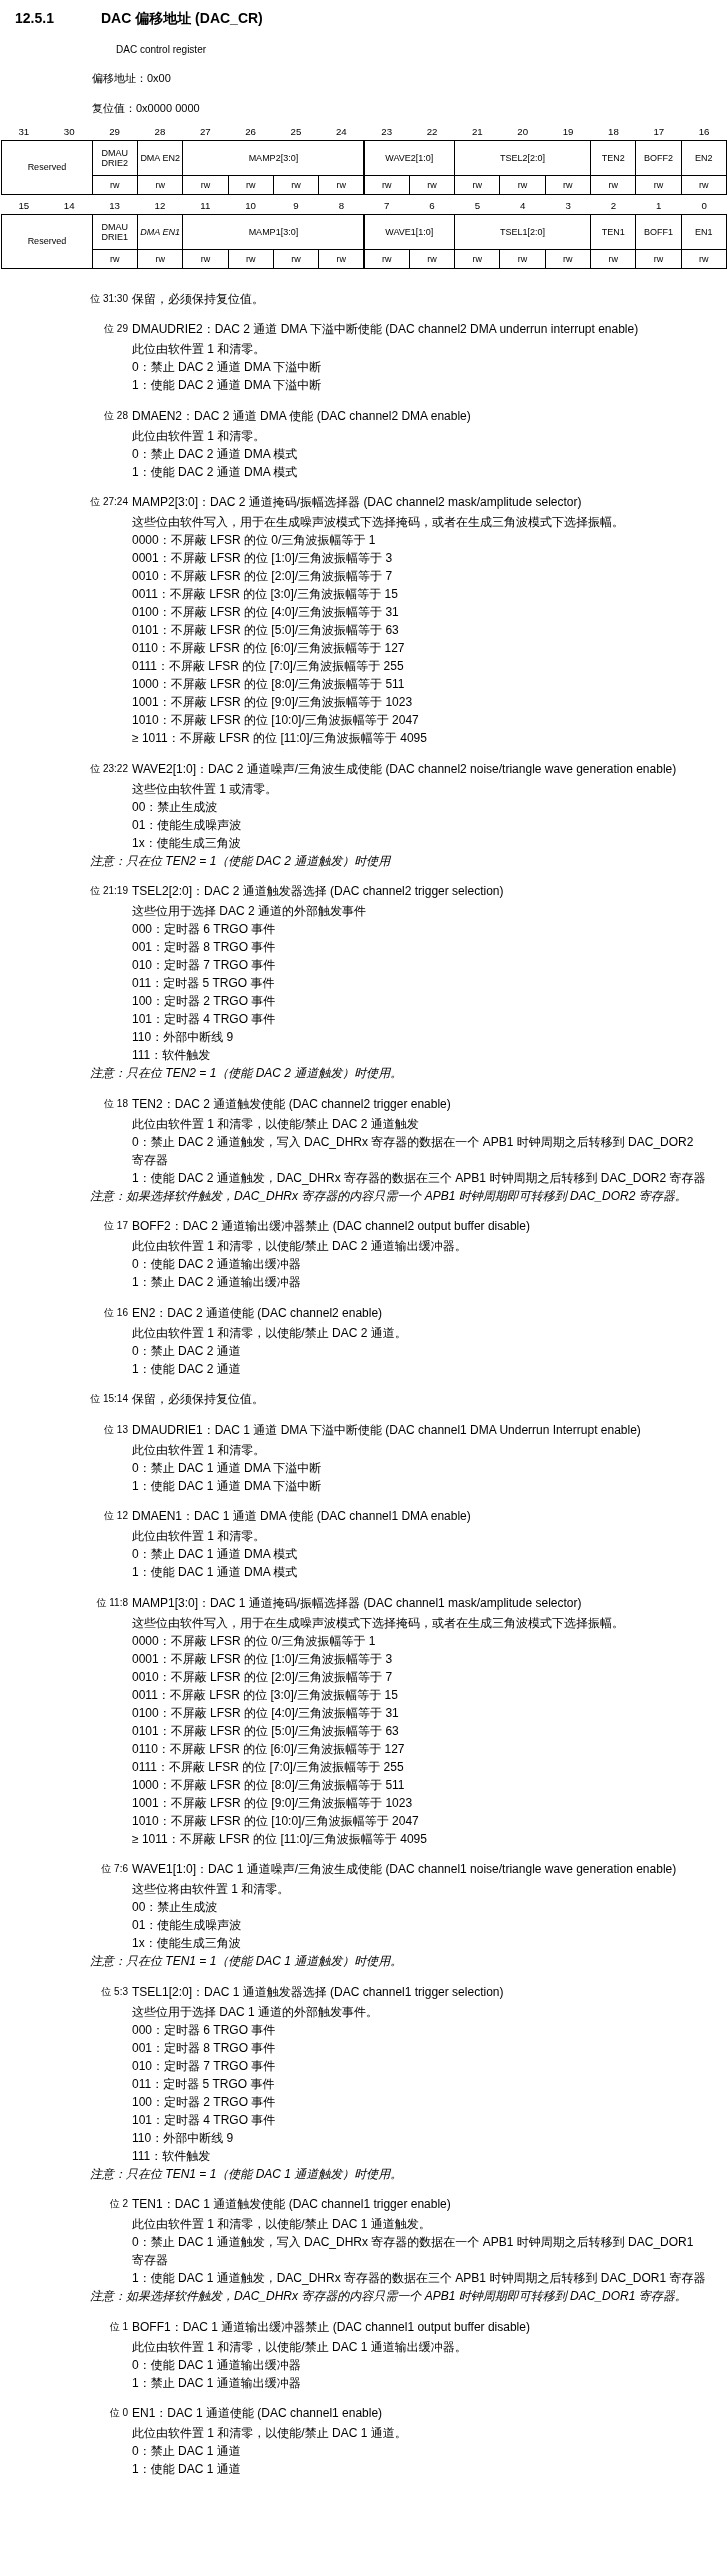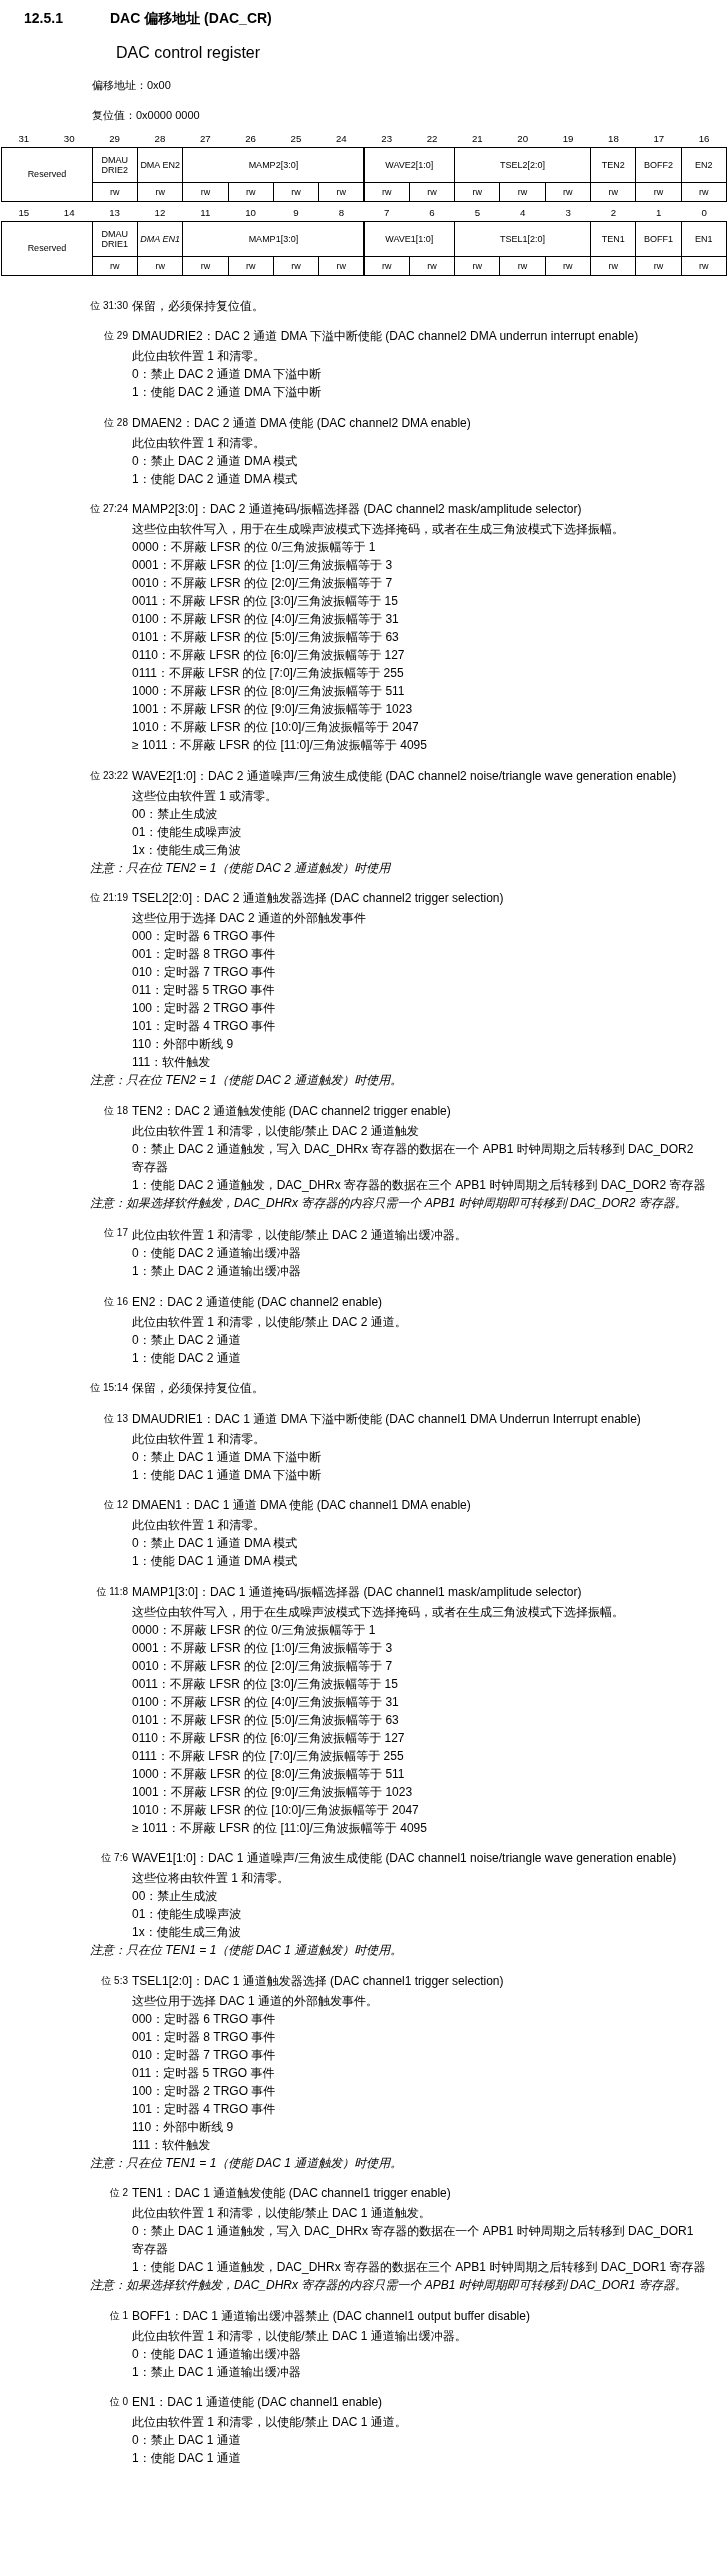--- a/index.html
+++ b/index.html
@@ -5,24 +5,24 @@
   html, body { margin: 0; padding: 0; background: #ffffff; }
   body {
     width: 728px;
     color: #000000;
     font-family: "Liberation Sans", "DejaVu Sans", sans-serif;
     -webkit-font-smoothing: antialiased;
   }
   .page { padding: 6px 0 24px 0; }
 
   
-  .heading { display: flex; align-items: baseline; padding-left: 24px; margin-top: 3.6px; }
+  .heading { display: flex; align-items: baseline; padding-left: 15px; margin-top: 3.6px; }
   .sec-num { font-size: 14px; font-weight: bold; width: 86px; flex: none; }
   .sec-title { font-size: 14px; font-weight: bold; }
-  .subtitle { margin: 16.3px 0 0 92px; font-size: 16px; padding-left: 24px; }
+  .subtitle { margin: 16.3px 0 0 92px; font-size: 10px; padding-left: 24px; }
   .meta { margin: 15.7px 0 0 92px; font-size: 11px; }
 
   
   .tables-wrap { margin-top: 9.7px; }
   .bitnums {
     display: grid;
     grid-template-columns: repeat(16, 1fr);
     text-align: center;
     font-size: 9.7px;
     margin: 4.8px 1.2px 3px 1.2px;
@@ -246,20 +246,21 @@
           <div class="bit-title"><span class="fname">TEN2：</span><span>DAC 2 通道触发使能 (DAC channel2 trigger enable)</span></div>
           <div class="bit-line intro">此位由软件置 1 和清零，以使能/禁止 DAC 2 通道触发</div>
           <div class="bit-line">0：禁止 DAC 2 通道触发，写入 DAC_DHRx 寄存器的数据在一个 APB1 时钟周期之后转移到 DAC_DOR2 寄存器</div>
           <div class="bit-line">1：使能 DAC 2 通道触发，DAC_DHRx 寄存器的数据在三个 APB1 时钟周期之后转移到 DAC_DOR2 寄存器</div>
           <div class="bit-note">注意：如果选择软件触发，DAC_DHRx 寄存器的内容只需一个 APB1 时钟周期即可转移到 DAC_DOR2 寄存器。</div>
         </div>
       </div>
       <div class="bit-section">
         <div class="bit-label">位 17</div>
         <div class="bit-body">
+          <div class="bit-title"><span class="fname">BOFF2：</span><span>DAC 2 通道输出缓冲器禁止 (DAC channel2 output buffer disable)</span></div>
           <div class="bit-line intro">此位由软件置 1 和清零，以使能/禁止 DAC 2 通道输出缓冲器。</div>
           <div class="bit-line">0：使能 DAC 2 通道输出缓冲器</div>
           <div class="bit-line">1：禁止 DAC 2 通道输出缓冲器</div>
         </div>
       </div>
       <div class="bit-section">
         <div class="bit-label">位 16</div>
         <div class="bit-body">
           <div class="bit-title"><span class="fname">EN2：</span><span>DAC 2 通道使能 (DAC channel2 enable)</span></div>
           <div class="bit-line intro">此位由软件置 1 和清零，以使能/禁止 DAC 2 通道。</div>

